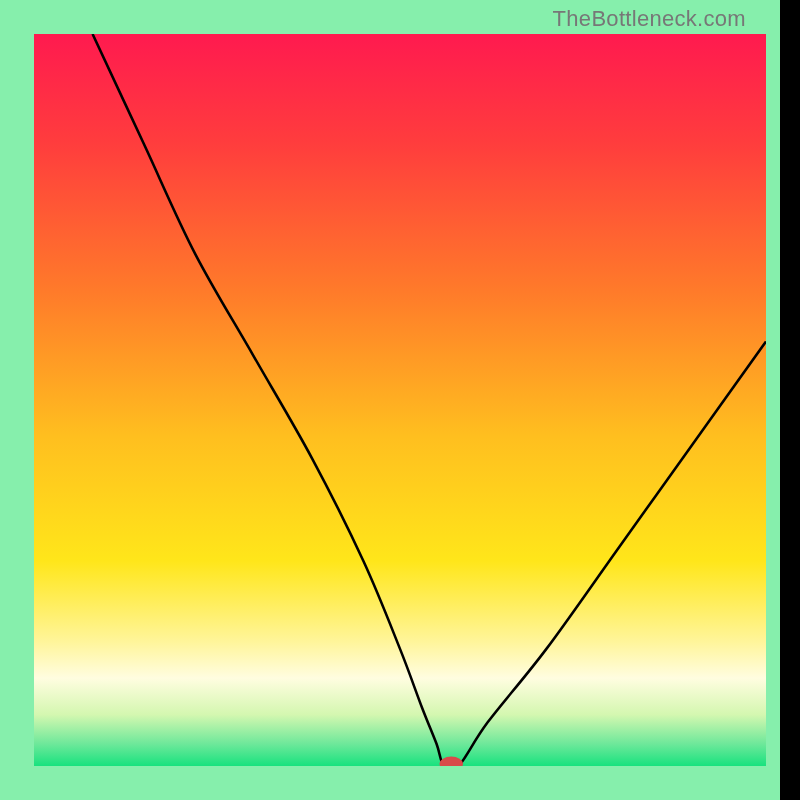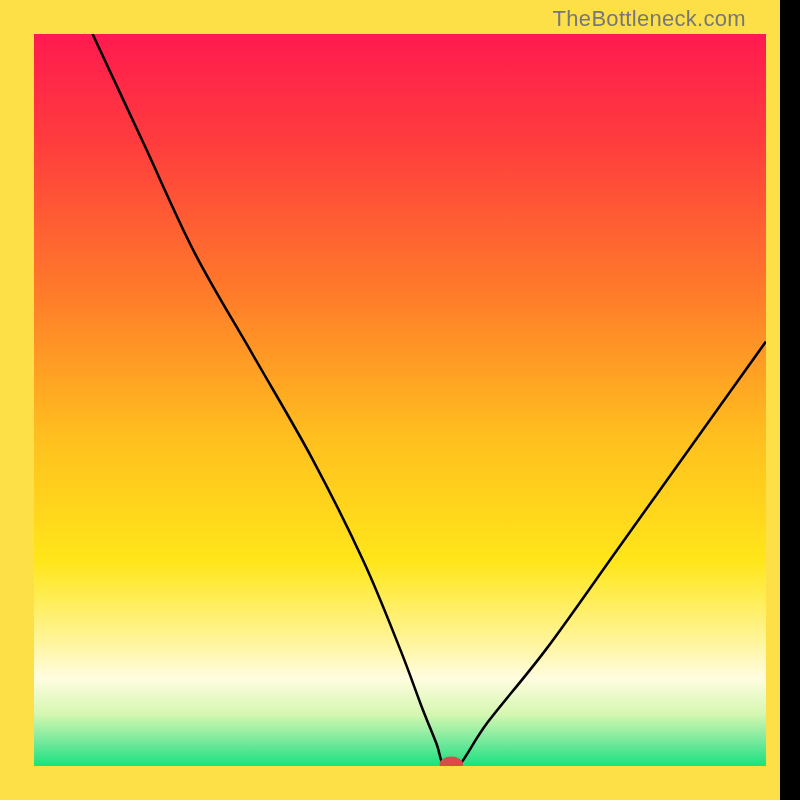--- a/index.html
+++ b/index.html
@@ -10,21 +10,21 @@
     background: #000;
     overflow: hidden;
     font-family: Arial, Helvetica, sans-serif;
   }
   .frame {
     position: absolute;
     left: 0;
     top: 0;
     width: 780px;
     height: 800px;
-    background: #fde047;
+    background: #86efac;
   }
   .plot {
     position: absolute;
     left: 34px;
     top: 34px;
     width: 732px;
     height: 732px;
     overflow: hidden;
   }
   .attribution {

